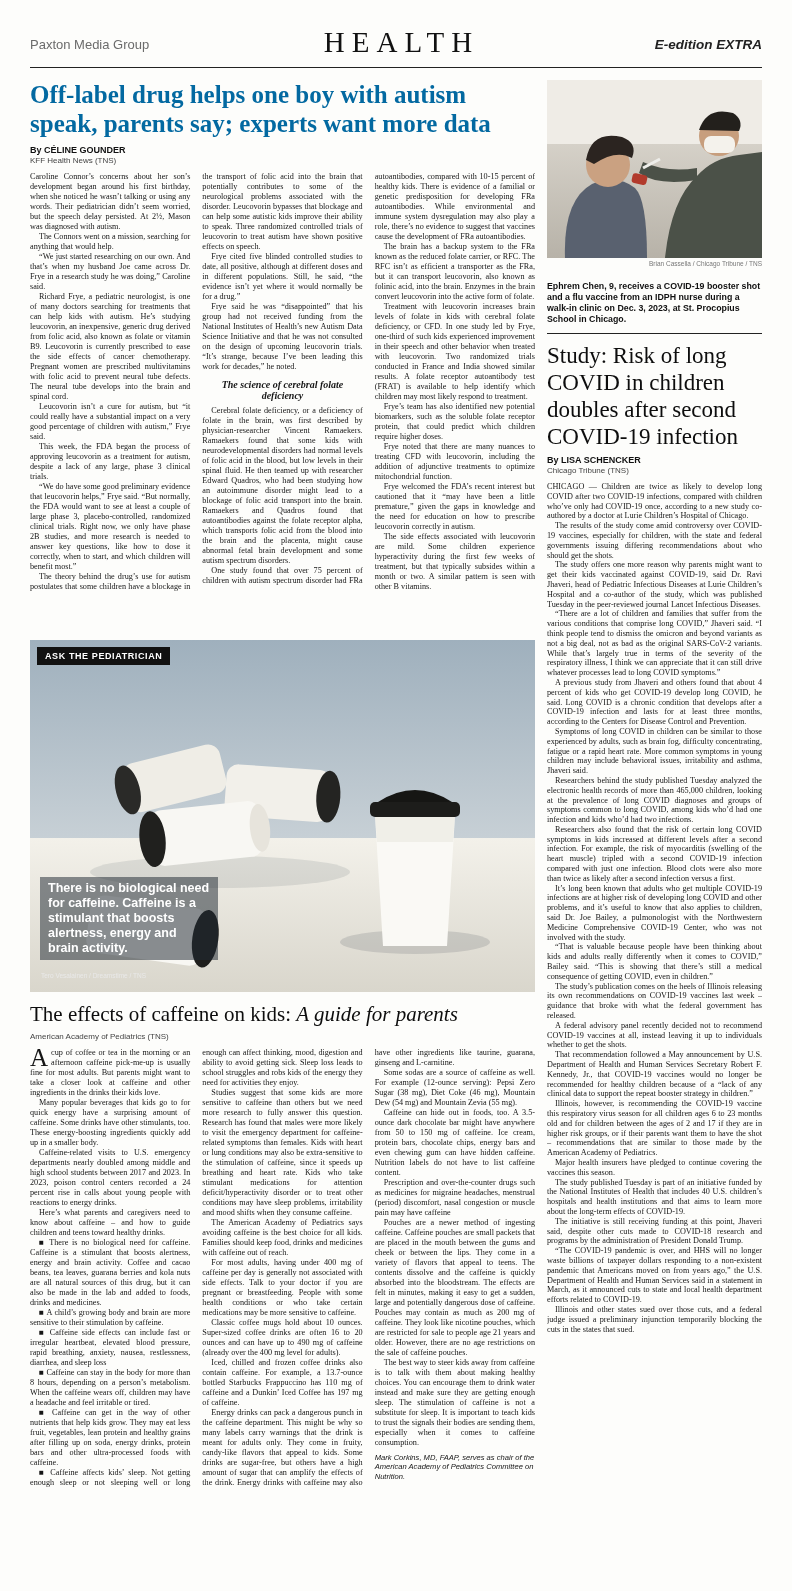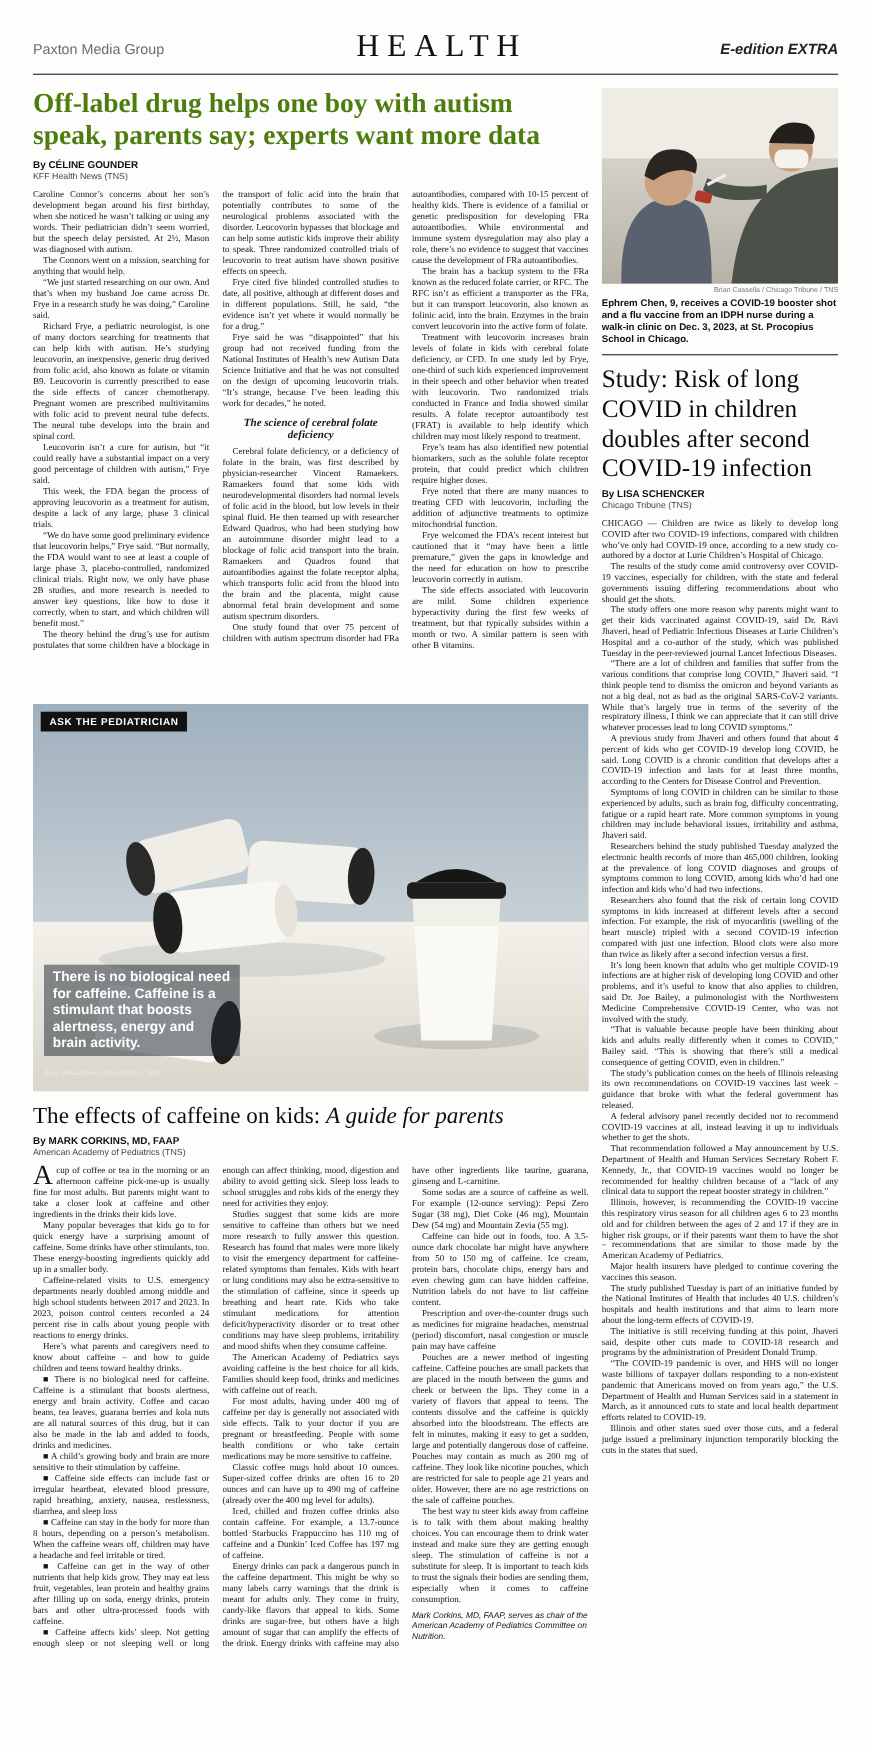--- a/index.html
+++ b/index.html
@@ -11,21 +11,21 @@
   }
   
   .masthead { position:absolute; top:24px; left:30px; right:30px; height:44px; border-bottom:1.5px solid #222; }
   .masthead .publisher { position:absolute; left:0; top:13px; font-family:"Liberation Sans",sans-serif; font-size:13px; color:#6b6b6b; }
   .masthead .section-title { position:absolute; left:11px; right:0; top:2px; text-align:center; font-size:29px; letter-spacing:7px; font-weight:400; color:#111; }
   .masthead .edition { position:absolute; right:0; top:13px; font-family:"Liberation Sans",sans-serif; font-size:13.5px; font-style:italic; font-weight:bold; color:#222; }
   
   .left-region { position:absolute; left:30px; top:80px; width:505px; }
   .right-col { position:absolute; left:547px; top:80px; width:215px; height:1478px; overflow:hidden; }
   
-  .autism-headline { font-size:25px; line-height:29px; font-weight:bold; color:#4d7c0f; margin-bottom:7px; }
+  .autism-headline { font-size:25px; line-height:29px; font-weight:bold; color:#0369a1; margin-bottom:7px; }
   .byline-block { margin-bottom:7px; }
   .byline { font-family:"Liberation Sans",sans-serif; font-size:9px; font-weight:bold; color:#111; }
   .source-line { font-family:"Liberation Sans",sans-serif; font-size:8px; color:#444; margin-top:1px; }
   
   .article-body p { font-size:8.2px; line-height:10px; text-align:justify; text-indent:9px; color:#161616; }
   .article-body p.sub { font-weight:bold; text-align:center; text-indent:0; font-size:10px; line-height:11px; margin:7px 0 5px;font-style:italic; }
   .article-body p.bio { font-family:"Liberation Sans",sans-serif; font-style:italic; font-size:7.6px; line-height:9.4px; text-indent:0; margin-top:5px; text-align:left; }
   .cols3 { column-count:3; column-gap:12px; }
   .autism-body { height:458px; overflow:hidden; }
   .caffeine-body { height:500px; overflow:hidden; }
@@ -35,21 +35,21 @@
   .coffee-photo { position:relative; width:505px; height:352px; margin-top:10px; overflow:hidden; background:#c3ccd2; }
   .coffee-photo svg { display:block; }
   .kicker-tag { position:absolute; top:7px; left:7px; background:#111; color:#fff; font-family:"Liberation Sans",sans-serif; font-weight:bold; font-size:9px; letter-spacing:.6px; padding:4px 8px; }
   .photo-quote { position:absolute; left:10px; bottom:32px; width:178px; background:rgba(32,42,52,.52); color:#fff; font-family:"Liberation Sans",sans-serif; font-weight:bold; font-size:12.5px; line-height:15px; padding:4px 8px; }
   .photo-credit-inphoto { position:absolute; left:11px; bottom:13px; color:#e9e9e9; font-family:"Liberation Sans",sans-serif; font-size:6.5px; }
   .caffeine-headline { font-size:21px; line-height:26px; font-weight:400; margin:9px 0 5px; white-space:nowrap; color:#0d0d0d; }
   .caffeine-headline em { font-style:italic; }
   
   .vaccine-photo { width:215px; height:178px; overflow:hidden; background:#c9c4ba; }
   .photo-credit { text-align:right; font-family:"Liberation Sans",sans-serif; font-size:6.5px; color:#777; margin-top:2px; }
-  .photo-caption { font-family:"Liberation Sans",sans-serif; font-weight:bold; font-size:8.8px; line-height:11px; margin-top:3px; color:#111; }
+  .photo-caption { font-family:"Liberation Sans",sans-serif; font-weight:bold; font-size:8.8px; line-height:11px; margin-top:14px; color:#111; }
   .col-rule { border:none; border-top:1px solid #222; margin-top:8px; }
   .covid-headline { font-size:23px; line-height:27px; font-weight:400; margin:8px 0 5px; color:#0d0d0d; }
   .covid-body { height:1080px; overflow:hidden; }
   .covid-body p { font-size:8.2px; line-height:9.8px; text-indent:8px; }
   .covid-body p:first-child { text-indent:0; }
 </style>
 </head>
 <body>
 
 <div class="page">
@@ -133,21 +133,20 @@
             <path d="M348 162 Q385 138 422 162 Z" fill="#161614"></path>
           </g>
         </svg>
         <div class="kicker-tag">ASK THE PEDIATRICIAN</div>
         <div class="photo-quote">There is no biological need for caffeine. Caffeine is a stimulant that boosts alertness, energy and brain activity.</div>
         <div class="photo-credit-inphoto">Tero Vesalainen / Dreamstime / TNS</div>
       </div>
 
       <h2 class="caffeine-headline"><span>The effects of caffeine on kids: </span><em>A guide for parents</em></h2>
       <div class="byline-block">
-        <div class="byline">By MARK CORKINS, MD, FAAP</div>
         <div class="source-line">American Academy of Pediatrics (TNS)</div>
       </div>
       <div class="article-body caffeine-body cols3">
           <p class="para">A cup of coffee or tea in the morning or an afternoon caffeine pick-me-up is usually fine for most adults. But parents might want to take a closer look at caffeine and other ingredients in the drinks their kids love.</p>
           <p class="para">Many popular beverages that kids go to for quick energy have a surprising amount of caffeine. Some drinks have other stimulants, too. These energy-boosting ingredients quickly add up in a smaller body.</p>
           <p class="para">Caffeine-related visits to U.S. emergency departments nearly doubled among middle and high school students between 2017 and 2023. In 2023, poison control centers recorded a 24 percent rise in calls about young people with reactions to energy drinks.</p>
           <p class="para">Here’s what parents and caregivers need to know about caffeine – and how to guide children and teens toward healthy drinks.</p>
           <p class="bullet">■ There is no biological need for caffeine. Caffeine is a stimulant that boosts alertness, energy and brain activity. Coffee and cacao beans, tea leaves, guarana berries and kola nuts are all natural sources of this drug, but it can also be made in the lab and added to foods, drinks and medicines.</p>
           <p class="bullet">■ A child’s growing body and brain are more sensitive to their stimulation by caffeine.</p>
           <p class="bullet">■ Caffeine side effects can include fast or irregular heartbeat, elevated blood pressure, rapid breathing, anxiety, nausea, restlessness, diarrhea, and sleep loss</p>

